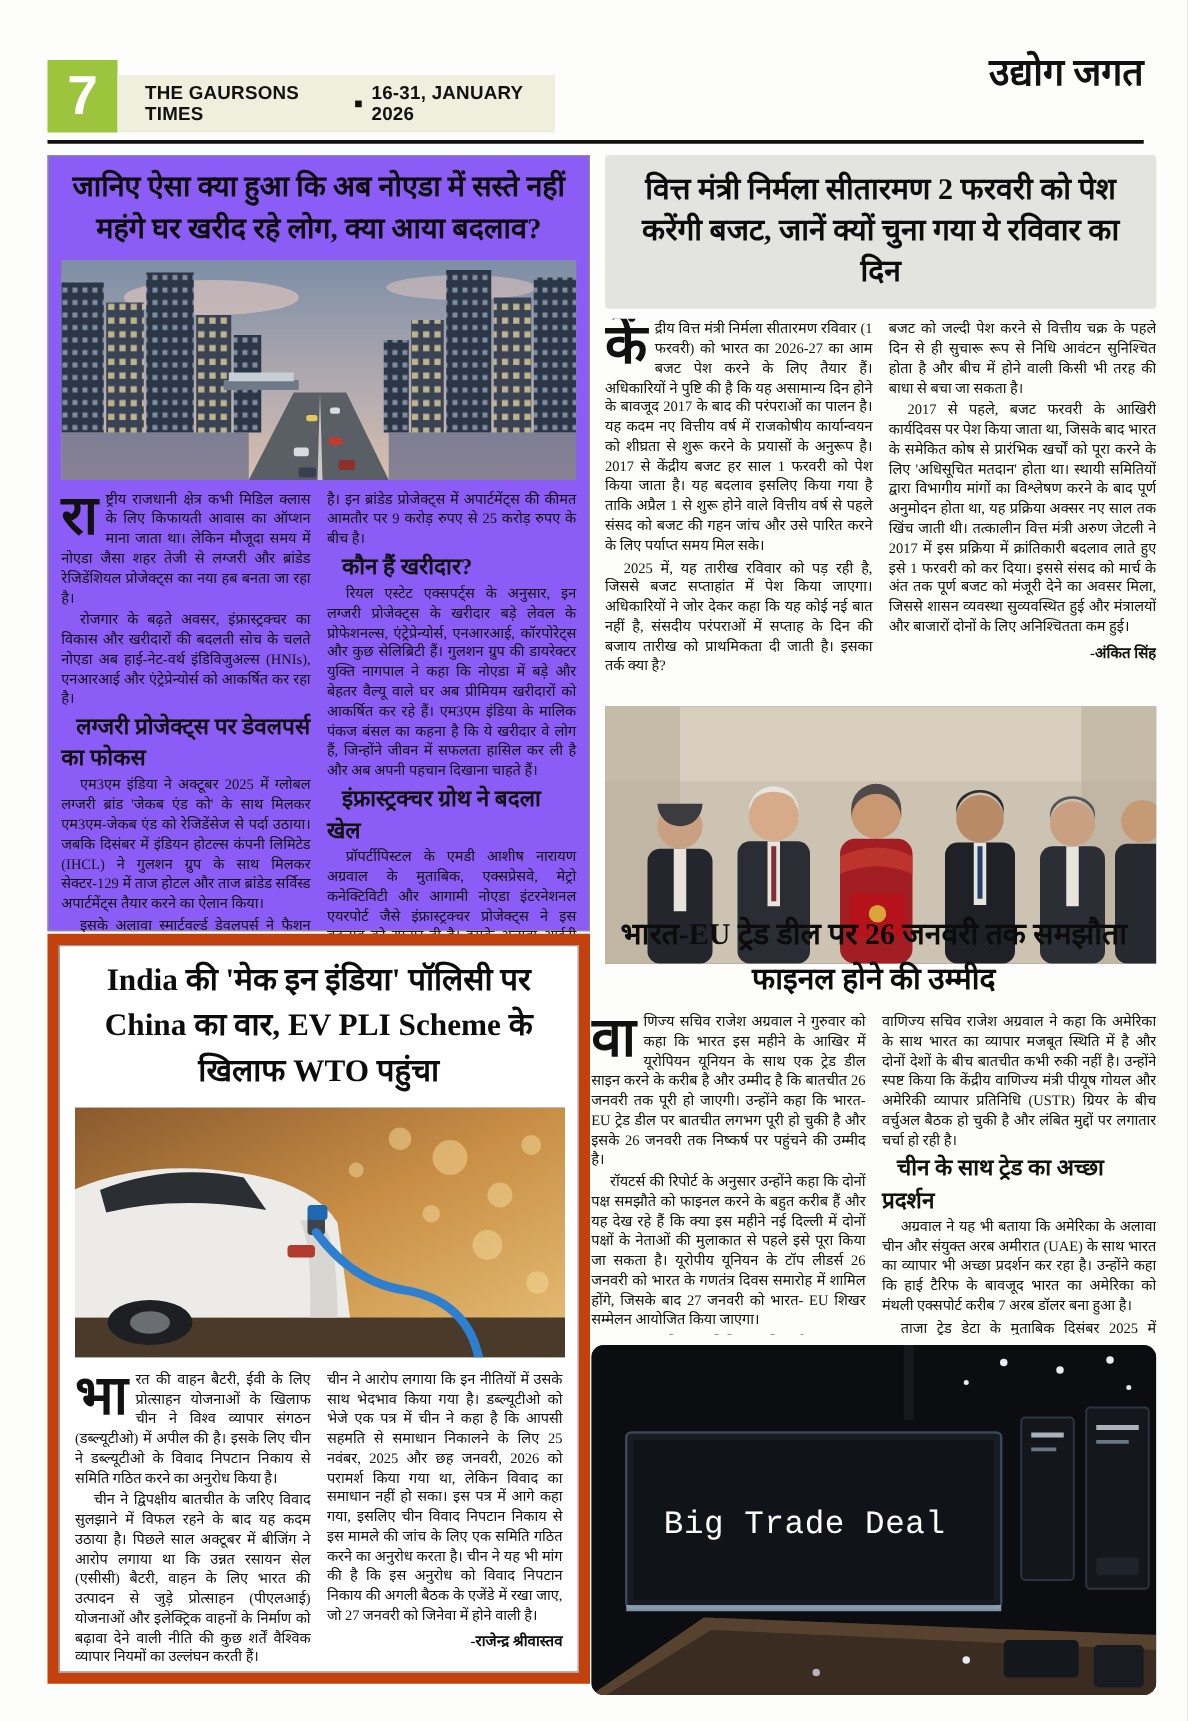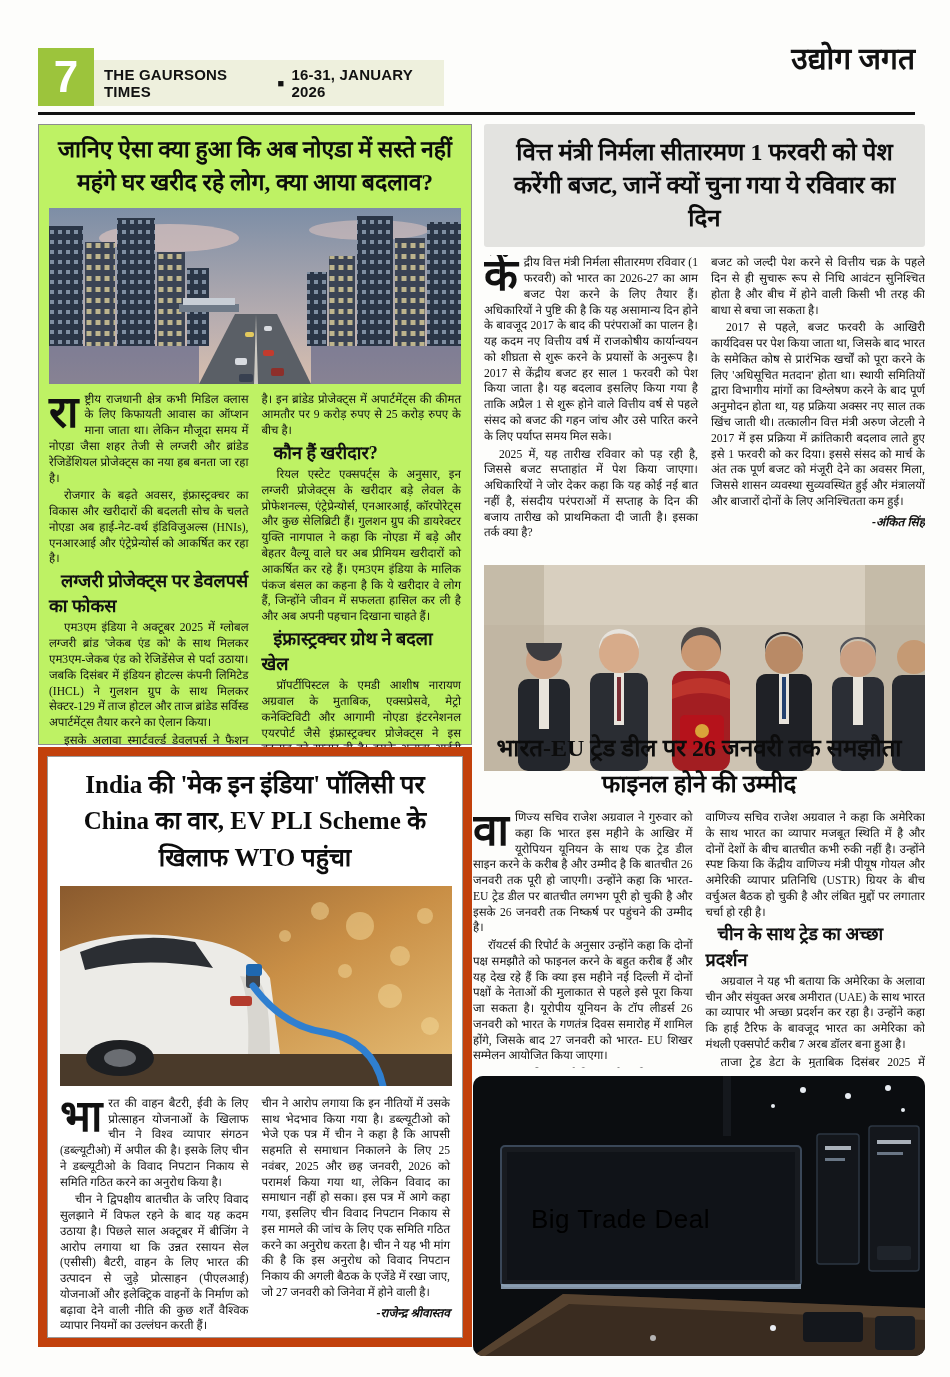--- a/index.html
+++ b/index.html
@@ -10,53 +10,53 @@
   }
   
   #header{position:absolute;left:38px;top:46px;width:877px;height:70px;}
   .pagenum-box{
     position:absolute;left:0;top:2px;width:56px;height:58px;background:#9cc43c;
     color:#fff;font-family:"Liberation Sans","DejaVu Sans",sans-serif;
     font-weight:bold;font-size:44px;display:flex;align-items:center;justify-content:center;
   }
   .masthead-strip{
     position:absolute;left:56px;top:14px;width:350px;height:46px;background:#eef0dd;
-    display:flex;align-items:center;padding-left:10px;box-sizing:border-box;
+    display:flex;align-items:center;padding-left:22px;box-sizing:border-box;
     font-family:"Liberation Sans","DejaVu Sans",sans-serif;font-weight:bold;font-size:15px;
     letter-spacing:.2px;
   }
   .masthead-strip .sep{font-size:11px;margin:0 7px;}
   .section-title{
     position:absolute;right:0;top:-4px;font-weight:700;font-size:30px;line-height:1.1;
     font-family:"Liberation Serif","DejaVu Serif",serif;
   }
   .header-rule{position:absolute;left:0;top:66px;width:877px;height:3px;background:#111;}
 
   
   .headline{font-weight:bold;text-align:center;color:#0c0c0c;}
   .cols{display:flex;gap:13px;}
   .col{flex:1;min-width:0;}
   .para{
     margin:0 0 2px 0;font-size:11.6px;line-height:1.36;text-align:justify;
     text-indent:15px;
   }
   .para.no-indent{text-indent:0;}
   .subhead{font-weight:bold;font-size:18px;line-height:1.4;margin:1px 0;text-indent:12px;}
-  .byline{font-weight:bold;font-size:12px;text-align:right;margin-top:3px;font-style:italic;}
+  .byline{font-weight:bold;font-size:12px;text-align:right;margin-top:3px;}
   .dropcap{
     float:left;font-weight:bold;font-size:44px;line-height:.82;
     margin:3px 6px 0 0;
   }
   .photo{position:relative;overflow:hidden;background:#888;}
   .photo svg{display:block;width:100%;height:100%;}
 
   
   #art-noida{
     position:absolute;left:38px;top:124px;width:434px;height:621px;
-    background:#bef264;border:1px solid #8d8d8d;box-sizing:border-box;padding:6px 10px;
+    background:#8b5cf6;border:1px solid #8d8d8d;box-sizing:border-box;padding:6px 10px;
   }
   #art-noida .headline{font-size:23px;line-height:1.45;margin:2px 0 8px 0;}
   #art-noida .photo{width:412px;height:176px;margin:0 auto 8px auto;}
 
   
   #art-budget{position:absolute;left:484px;top:124px;width:441px;height:621px;}
   #art-budget .headline-box{
     background:#e3e3e0;border-radius:3px;padding:12px 14px;margin-bottom:8px;
   }
   #art-budget .headline{font-size:24px;line-height:1.38;}
@@ -74,22 +74,22 @@
   }
   #art-wto .headline{font-size:25px;line-height:1.45;margin:2px 0 10px 0;}
   #art-wto .photo{width:392px;height:200px;margin:0 auto 10px auto;}
 
   
   #art-eu{position:absolute;left:473px;top:730px;width:452px;height:620px;}
   #art-eu .headline{font-size:24px;line-height:1.5;margin:0 0 8px 0;}
   #art-eu .cols{height:258px;overflow:hidden;}
   #art-eu .photo{width:452px;height:280px;margin-top:8px;border-radius:10px;}
   #art-eu .screen-text{
-    position:absolute;left:58px;top:128px;color:#000000;
-    font-family:Liberation Sans, sans-serif;font-size:26px;letter-spacing:.5px;
+    position:absolute;left:58px;top:128px;color:#ffffff;
+    font-family:Liberation Mono, monospace;font-size:26px;letter-spacing:.5px;
   }
 </style>
 </head>
 <body>
 
 <div id="page">
 
   <div id="header">
     <div class="pagenum-box">
       <span>7</span>
@@ -172,21 +172,21 @@
             <p class="para">प्रॉपर्टीपिस्टल के एमडी आशीष नारायण अग्रवाल के मुताबिक, एक्सप्रेसवे, मेट्रो कनेक्टिविटी और आगामी नोएडा इंटरनेशनल एयरपोर्ट जैसे इंफ्रास्ट्रक्चर प्रोजेक्ट्स ने इस बदलाव को रफ्तार दी है। इसके अलावा आईटी पार्क्स, इंडस्ट्रियल कॉरिडोर्स और ग्लोबल कैपेबिलिटी सेंटर्स (GCCs) ने हाई-इनकम वर्कफोर्स तैयार की है।</p>
             <p class="para">इन्वेस्टोएक्सपर्ट के मुताबिक, नोएडा में प्रीमियम प्रॉपर्टी की कीमतें मुंबई, दिल्ली और गुरुग्राम को टक्कर दे रही हैं। यही वजह है कि नोएडा अब किफायती लग्जरी और मॉडर्न लाइफस्टाइल का नया ऑप्शन बनकर उभर रहा है।</p>
           </div>
         <div class="byline">-अवनीश मित्तल</div>
       </div>
     </div>
   </div>
 
   <div id="art-budget">
     <div class="headline-box">
-      <div class="headline">वित्त मंत्री निर्मला सीतारमण 1 फरवरी को पेश करेंगी बजट, जानें क्यों चुना गया ये रविवार का दिन</div>
+      <div class="headline">वित्त मंत्री निर्मला सीतारमण 2 फरवरी को पेश करेंगी बजट, जानें क्यों चुना गया ये रविवार का दिन</div>
     </div>
     <div class="cols">
       <div class="col">
           <p class="para no-indent"><span class="dropcap">कें</span>द्रीय वित्त मंत्री निर्मला सीतारमण रविवार (1 फरवरी) को भारत का 2026-27 का आम बजट पेश करने के लिए तैयार हैं। अधिकारियों ने पुष्टि की है कि यह असामान्य दिन होने के बावजूद 2017 के बाद की परंपराओं का पालन है। यह कदम नए वित्तीय वर्ष में राजकोषीय कार्यान्वयन को शीघ्रता से शुरू करने के प्रयासों के अनुरूप है। 2017 से केंद्रीय बजट हर साल 1 फरवरी को पेश किया जाता है। यह बदलाव इसलिए किया गया है ताकि अप्रैल 1 से शुरू होने वाले वित्तीय वर्ष से पहले संसद को बजट की गहन जांच और उसे पारित करने के लिए पर्याप्त समय मिल सके।</p>
           <p class="para">2025 में, यह तारीख रविवार को पड़ रही है, जिससे बजट सप्ताहांत में पेश किया जाएगा। अधिकारियों ने जोर देकर कहा कि यह कोई नई बात नहीं है, संसदीय परंपराओं में सप्ताह के दिन की बजाय तारीख को प्राथमिकता दी जाती है। इसका तर्क क्या है?</p>
         </div>
       <div class="col">
         <div>
             <p class="para no-indent">बजट को जल्दी पेश करने से वित्तीय चक्र के पहले दिन से ही सुचारू रूप से निधि आवंटन सुनिश्चित होता है और बीच में होने वाली किसी भी तरह की बाधा से बचा जा सकता है।</p>
             <p class="para">2017 से पहले, बजट फरवरी के आखिरी कार्यदिवस पर पेश किया जाता था, जिसके बाद भारत के समेकित कोष से प्रारंभिक खर्चों को पूरा करने के लिए 'अधिसूचित मतदान' होता था। स्थायी समितियों द्वारा विभागीय मांगों का विश्लेषण करने के बाद पूर्ण अनुमोदन होता था, यह प्रक्रिया अक्सर नए साल तक खिंच जाती थी। तत्कालीन वित्त मंत्री अरुण जेटली ने 2017 में इस प्रक्रिया में क्रांतिकारी बदलाव लाते हुए इसे 1 फरवरी को कर दिया। इससे संसद को मार्च के अंत तक पूर्ण बजट को मंजूरी देने का अवसर मिला, जिससे शासन व्यवस्था सुव्यवस्थित हुई और मंत्रालयों और बाजारों दोनों के लिए अनिश्चितता कम हुई।</p>

